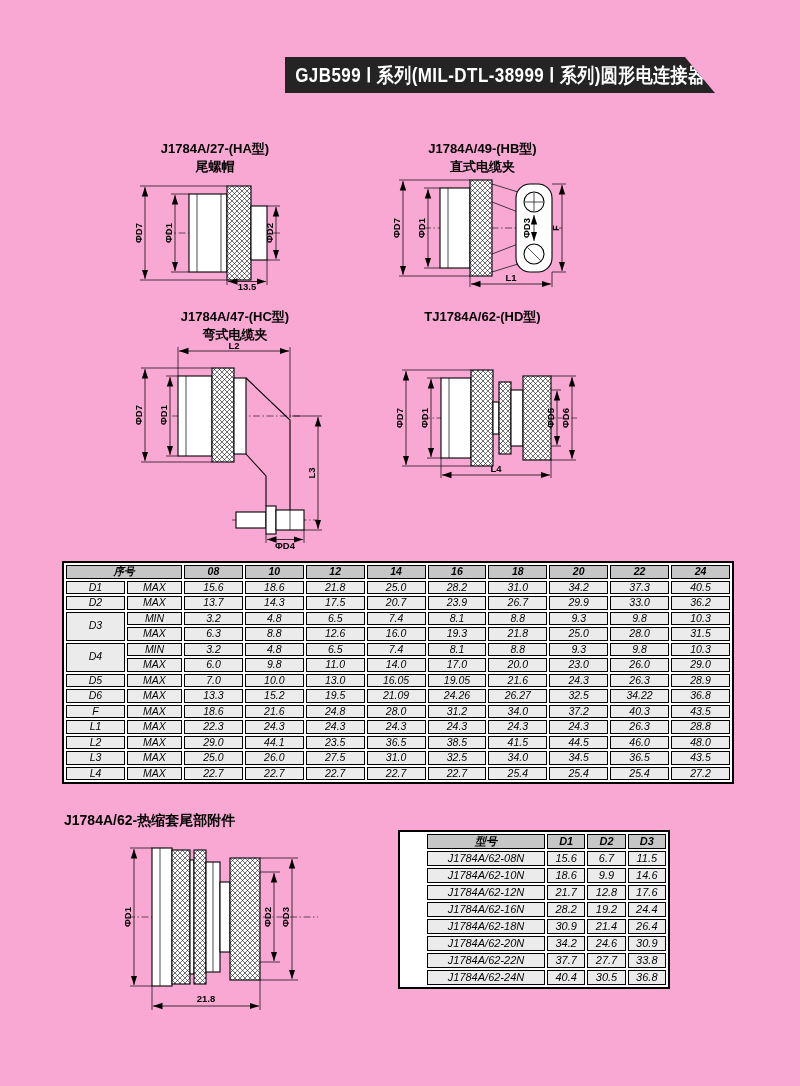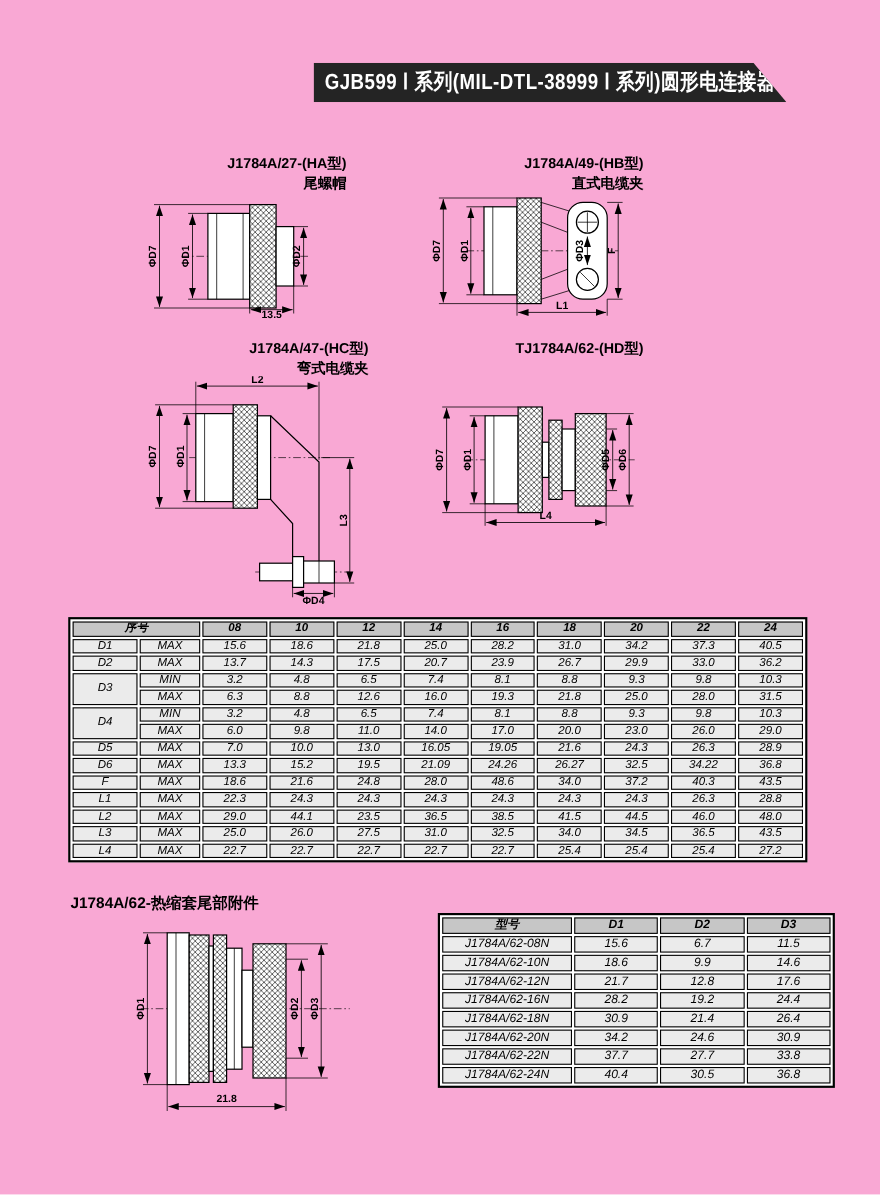--- a/index.html
+++ b/index.html
@@ -4,39 +4,39 @@
 <style>
   html,body{margin:0;padding:0;background:#fff;}
   .page{position:relative;width:800px;height:1086px;background:#f9a8d4;overflow:hidden;
         font-family:"Liberation Sans",sans-serif;color:#000;}
   
   .banner{position:absolute;left:285px;top:57px;width:430px;height:36px;background:#242424;
           clip-path:polygon(0 0,93% 0,100% 100%,0 100%);}
   .banner-text{color:#ffffff;font-weight:bold;font-size:20px;line-height:36px;padding-left:12px;
           white-space:nowrap;transform:scaleX(0.85);transform-origin:0 50%;letter-spacing:0.5px;}
   
-  .dtitle{position:absolute;text-align:right;font-size:13px;font-weight:bold;line-height:18px;}
+  .dtitle{position:absolute;text-align:center;font-size:13px;font-weight:bold;line-height:18px;}
   .heat-label{position:absolute;left:64px;top:812px;font-size:14px;font-weight:bold;}
   
   .draw{position:absolute;}
   .oln{fill:#ffffff;stroke:#000000;stroke-width:1.1;}
   .olnl{fill:none;stroke:#000000;stroke-width:1.1;}
   .hat{stroke:#000000;stroke-width:1.1;}
   .thin{stroke:#000000;stroke-width:0.7;fill:none;}
   .dim{stroke:#000000;stroke-width:0.75;fill:none;}
   .cl{stroke:#000000;stroke-width:0.6;fill:none;stroke-dasharray:7 2.5 1.5 2.5;}
   svg text{font-family:"Liberation Sans",sans-serif;font-size:9.5px;font-weight:bold;fill:#000;}
   
   table{border-collapse:separate;border-spacing:2px;border:2px solid #000;background:#fff;
         table-layout:fixed;position:absolute;font-style:italic;}
   td{border:1px solid #000;background:#ebebeb;text-align:center;padding:0;overflow:hidden;}
   td.hd{background:#c6c6c6;font-weight:bold;}
   .dimtable{left:62px;top:561px;width:672px;font-size:10.5px;}
   .dimtable td{line-height:11.5px;height:11.5px;}
-  .modtable{left:398px;top:830px;width:361px;font-size:11px;}
+  .modtable{left:398px;top:830px;width:272px;font-size:11px;padding-left:25px;}
   .modtable td{line-height:13px;height:13px;}
 </style>
 </head>
 <body>
 
 <div class="page">
 
   <div class="banner">
     <div class="banner-text">GJB599 Ⅰ 系列(MIL-DTL-38999 Ⅰ 系列)圆形电连接器</div>
   </div>
@@ -380,21 +380,21 @@
           <td>34.22</td>
           <td>36.8</td>
         </tr>
         <tr>
           <td rowspan="1">F</td>
           <td>MAX</td>
           <td>18.6</td>
           <td>21.6</td>
           <td>24.8</td>
           <td>28.0</td>
-          <td>48.6</td>
+          <td>31.2</td>
           <td>34.0</td>
           <td>37.2</td>
           <td>40.3</td>
           <td>43.5</td>
         </tr>
         <tr>
           <td rowspan="1">L1</td>
           <td>MAX</td>
           <td>22.3</td>
           <td>24.3</td>

